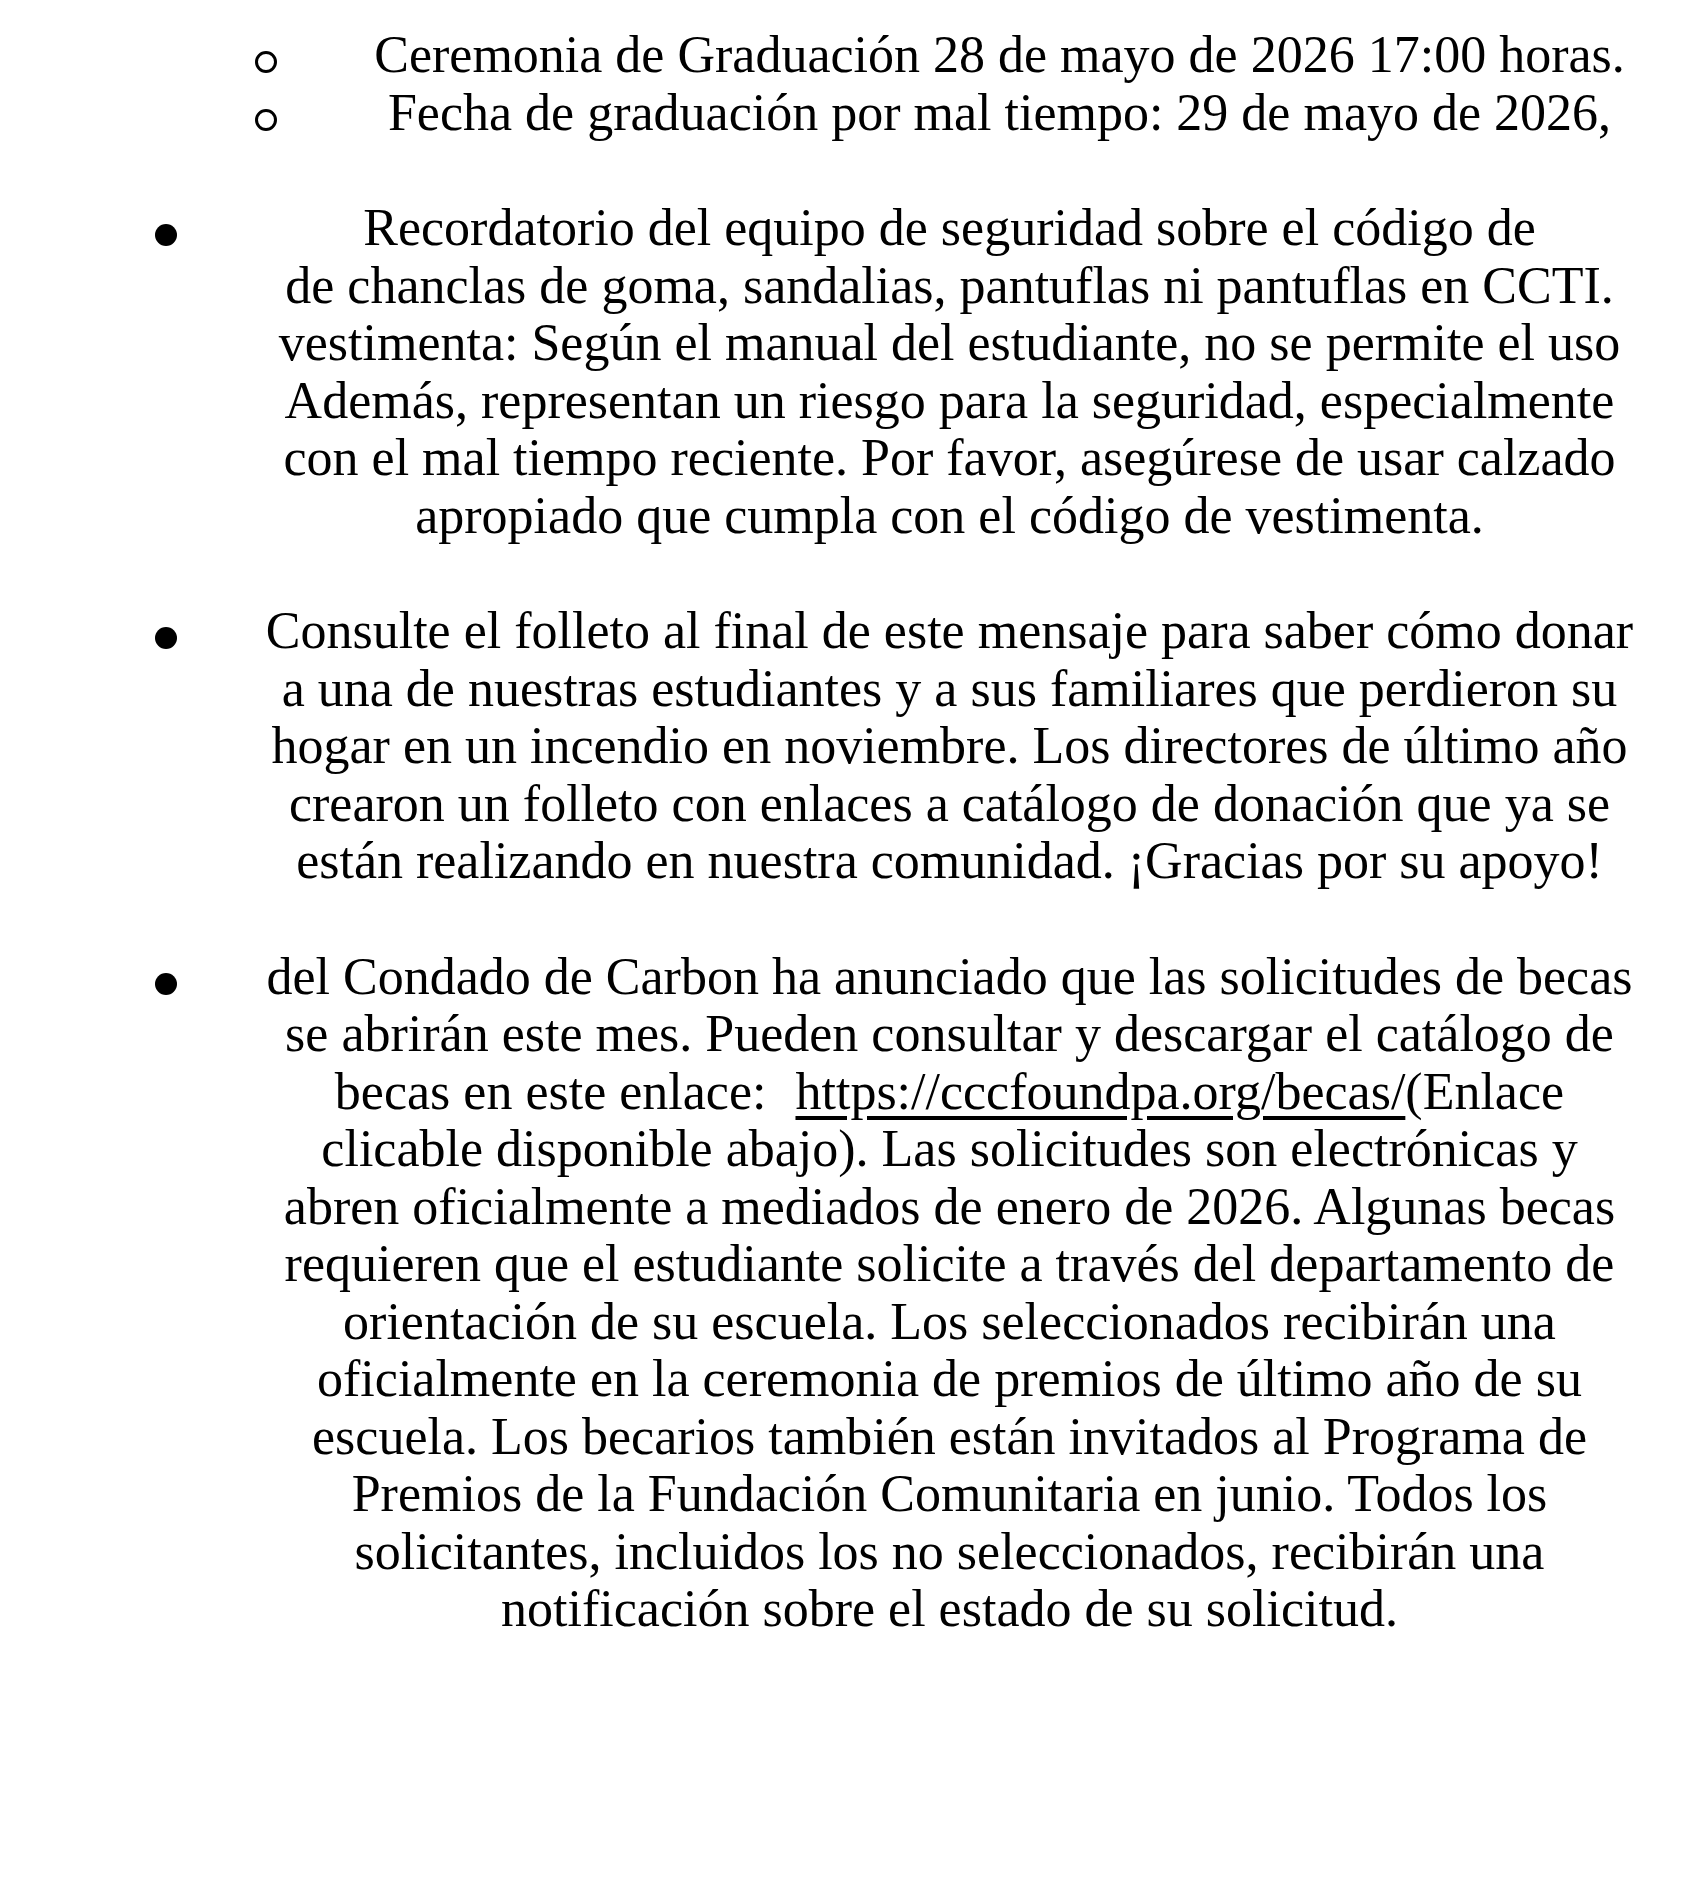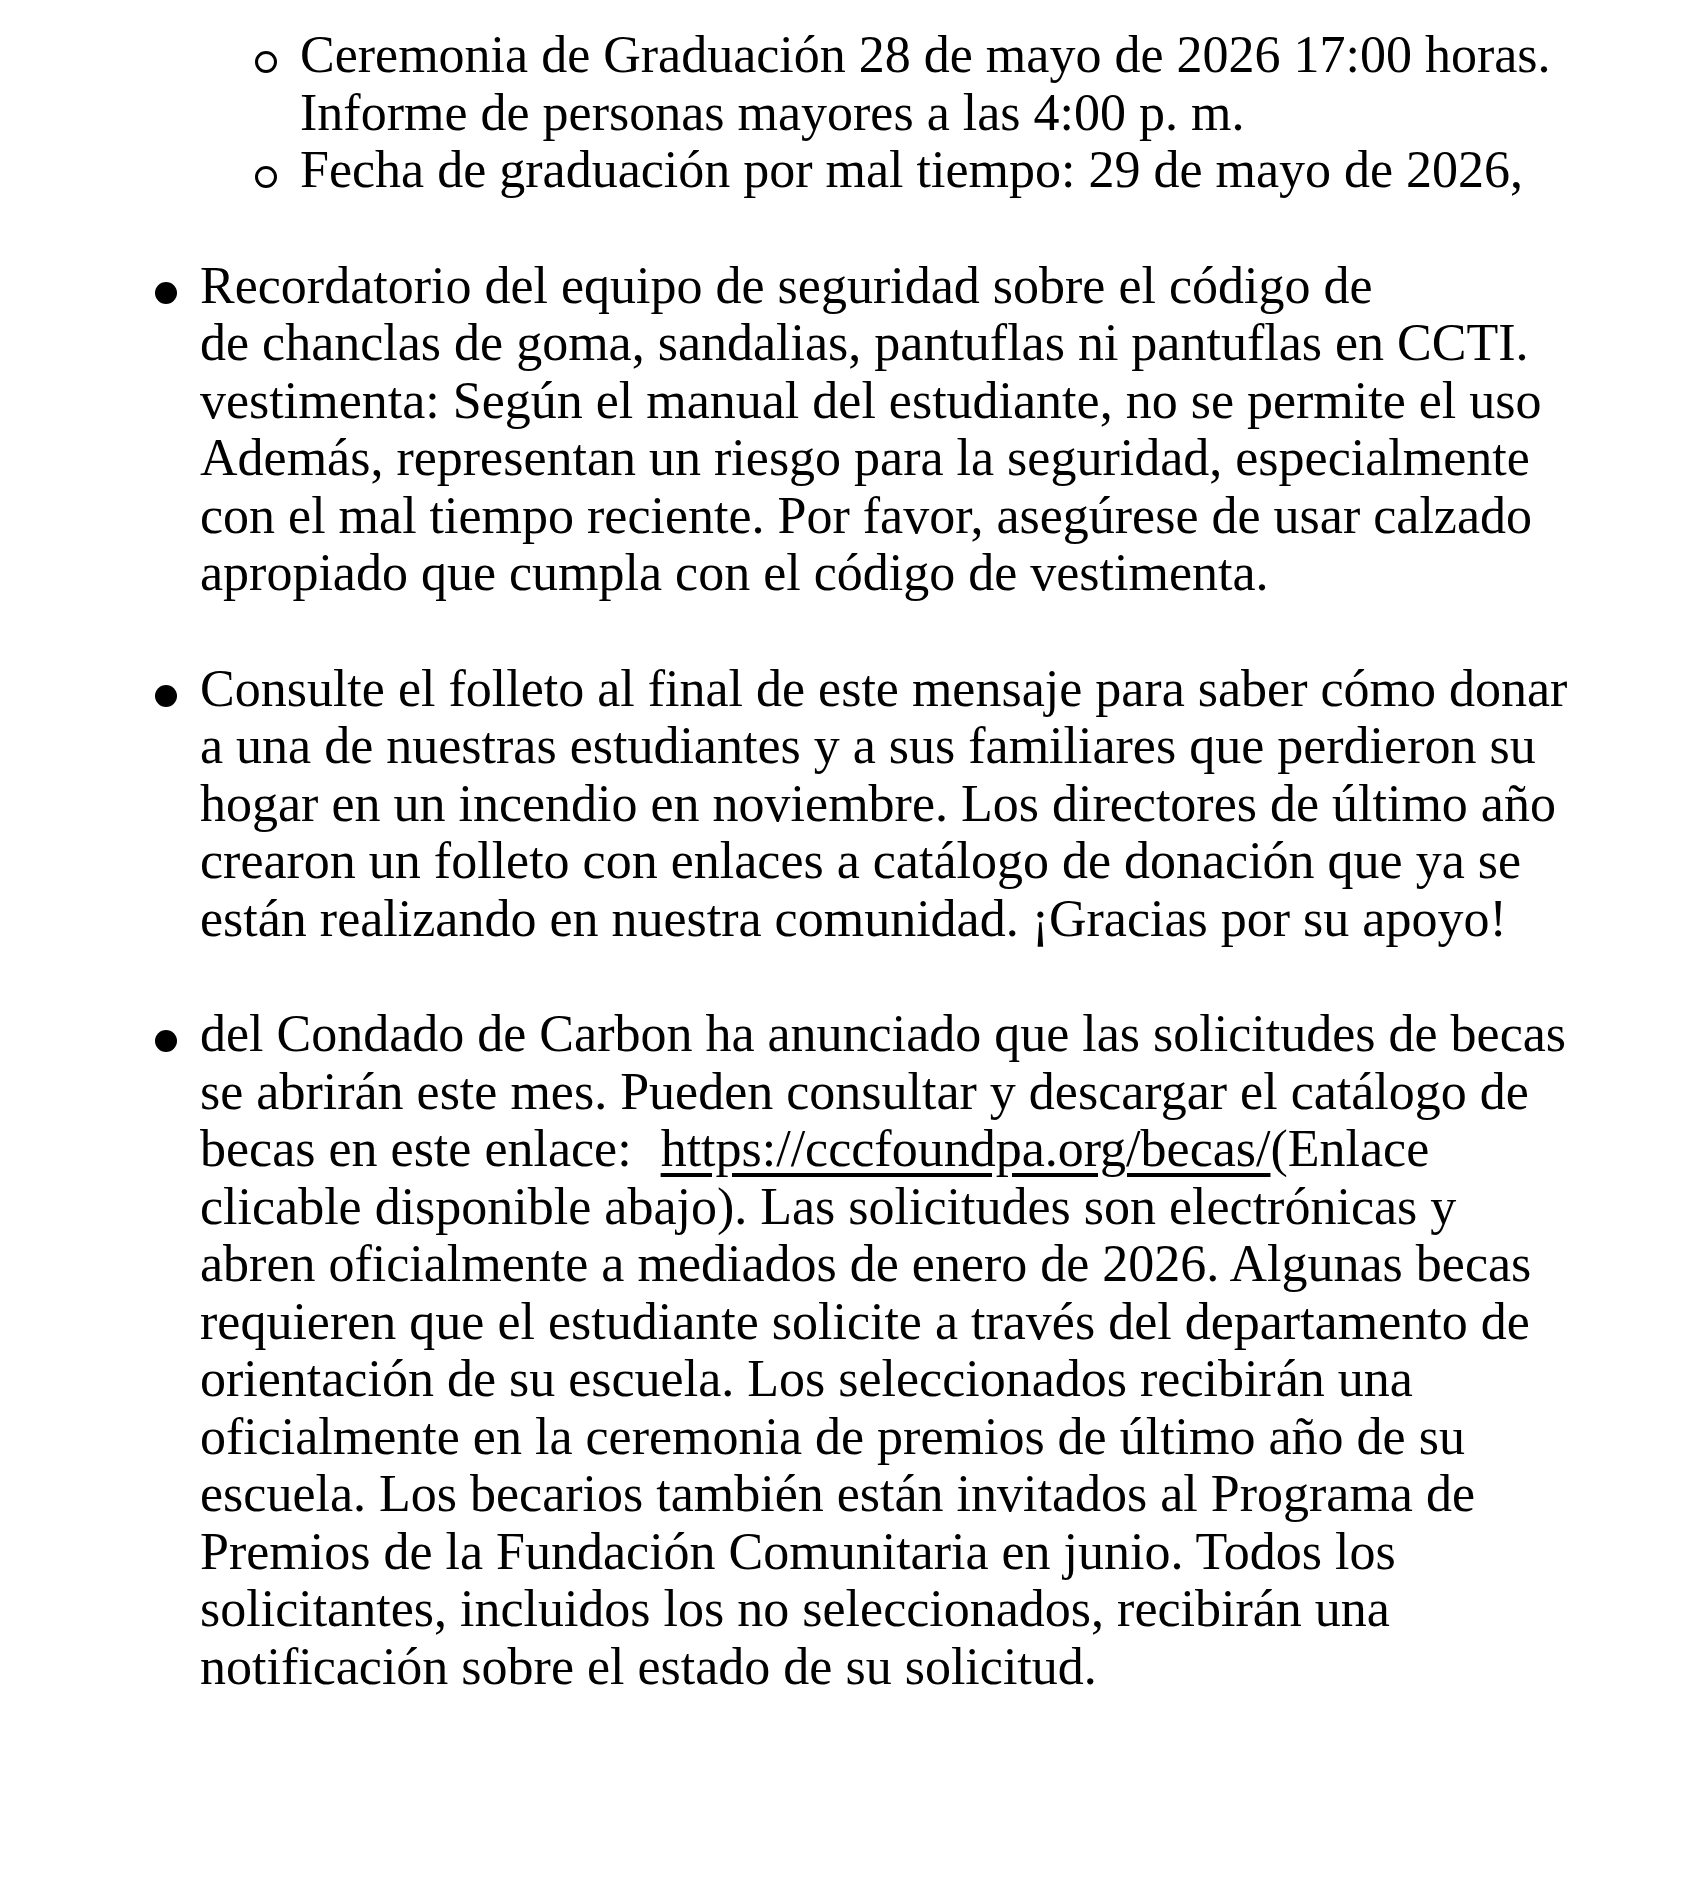--- a/index.html
+++ b/index.html
@@ -21,20 +21,21 @@
     position: relative;
     width: 1699px;
     height: 1885px;
     padding-top: 26px;
     box-sizing: border-box;
   }
   ul.doc-list {
     list-style: none;
     margin: 0;
     padding: 0;
+    text-align: center;
   }
   li.item {
     position: relative;
   }
   li.sub-item {
     margin-left: 300px;
   }
   li.main-item {
     margin-left: 200px;
     margin-top: 58px;
@@ -70,21 +71,20 @@
 </style>
 </head>
 <body>
 
 <div class="page">
 
   <ul class="doc-list">
     <li class="item sub-item">
       <span class="marker hollow"></span>
       <span class="line">Ceremonia de Graduación 28 de mayo de 2026 17:00 horas.</span>
-      <span class="line">Informe de personas mayores a las 4:00 p. m.</span>
     </li>
     <li class="item sub-item">
       <span class="marker hollow"></span>
       <span class="line">Fecha de graduación por mal tiempo: 29 de mayo de 2026,</span>
     </li>
   </ul>
 
   <ul class="doc-list">
 
     <li class="item main-item">

